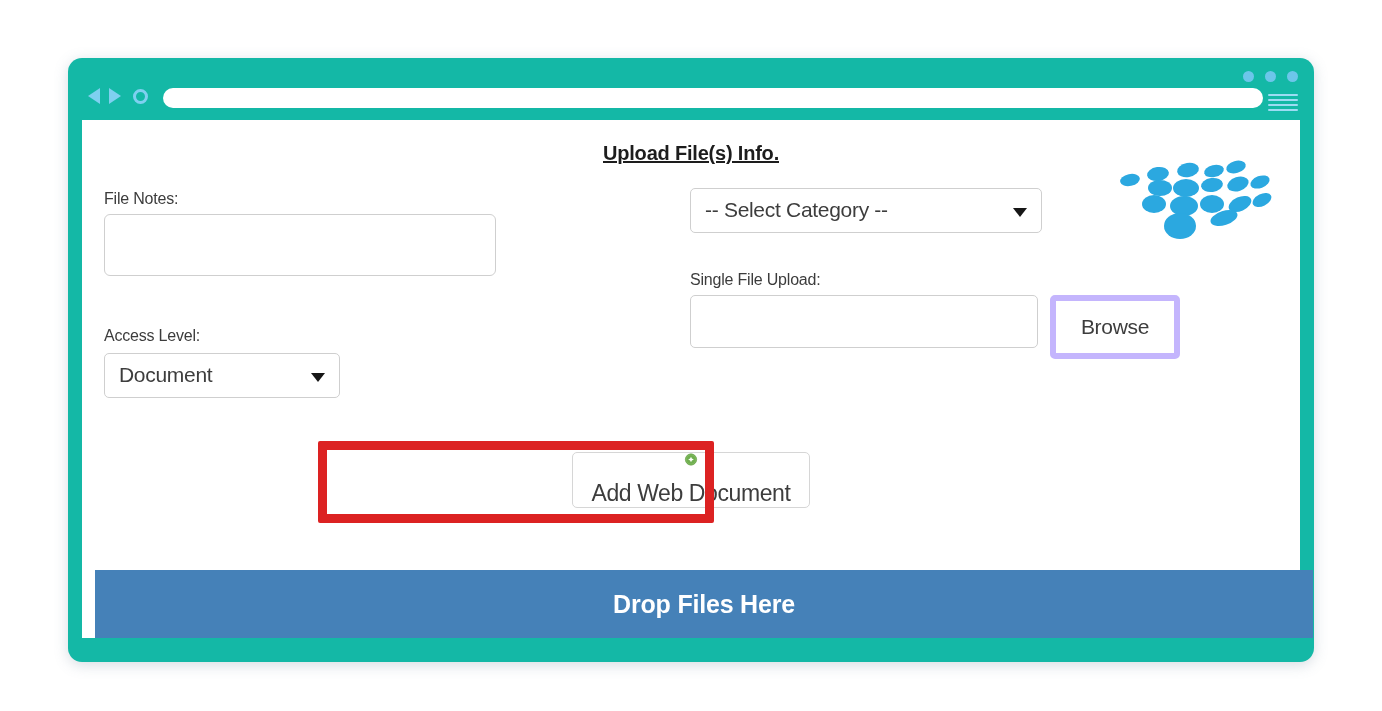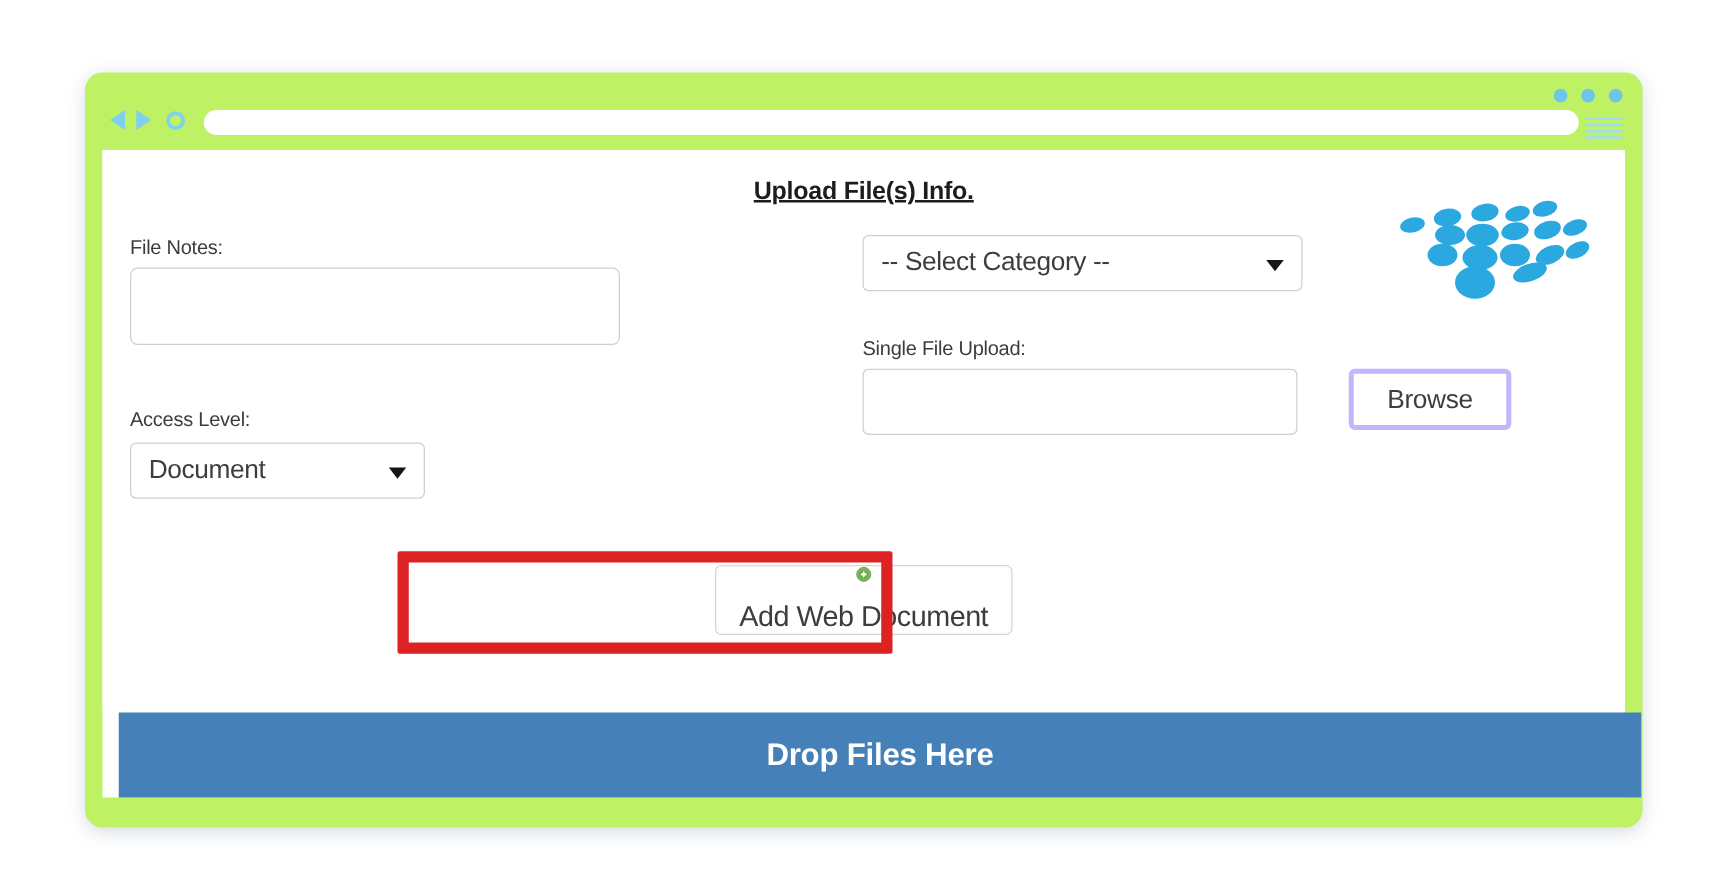--- a/index.html
+++ b/index.html
@@ -15,21 +15,21 @@
     position: relative;
   }
 
   
   #browser-frame {
     position: absolute;
     left: 68px;
     top: 58px;
     width: 1246px;
     height: 604px;
-    background: #bef264;
+    background: #14b8a6;
     border-radius: 14px;
     box-shadow: 0 3px 14px rgba(120,140,160,0.30);
     box-sizing: border-box;
   }
 
   
   #chrome-bar {
     position: absolute;
     left: 0; top: 0;
     width: 100%;
@@ -211,31 +211,30 @@
     box-sizing: border-box;
     outline: none;
     font-family: "Liberation Sans", sans-serif;
     font-size: 16px;
     color: #333;
     padding: 0 10px;
     background: #fff;
   }
   #browse-button {
     width: 130px;
-    height: 49px;
-    border: 4px solid #c4b5fd;
+    height: 64px;
+    border: 6px solid #c4b5fd;
     border-radius: 5px;
     background: #fff;
     font-family: "Liberation Sans", sans-serif;
     font-size: 21px;
     color: #3d3d3d;
     letter-spacing: -0.3px;
     cursor: pointer;
     box-sizing: border-box;
-    margin-left: 29px;
   }
 
   
   #action-row {
     position: absolute;
     left: 0; right: 0;
     top: 332px;
     display: flex;
     justify-content: center;
     align-items: flex-start;

